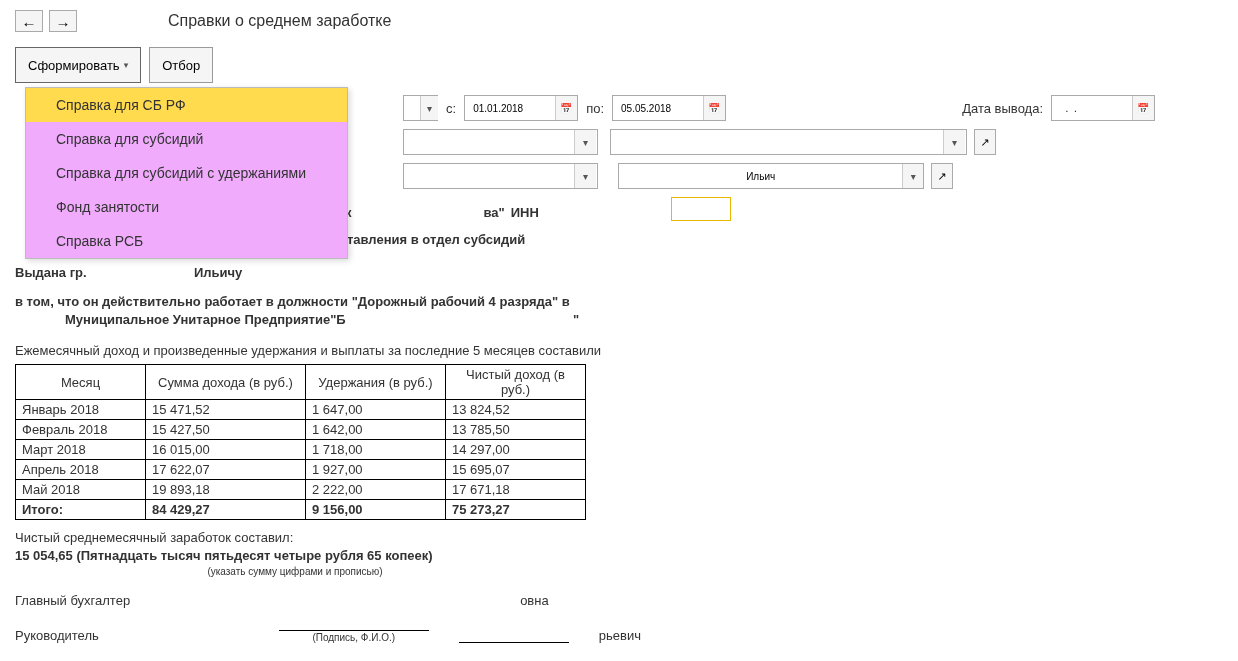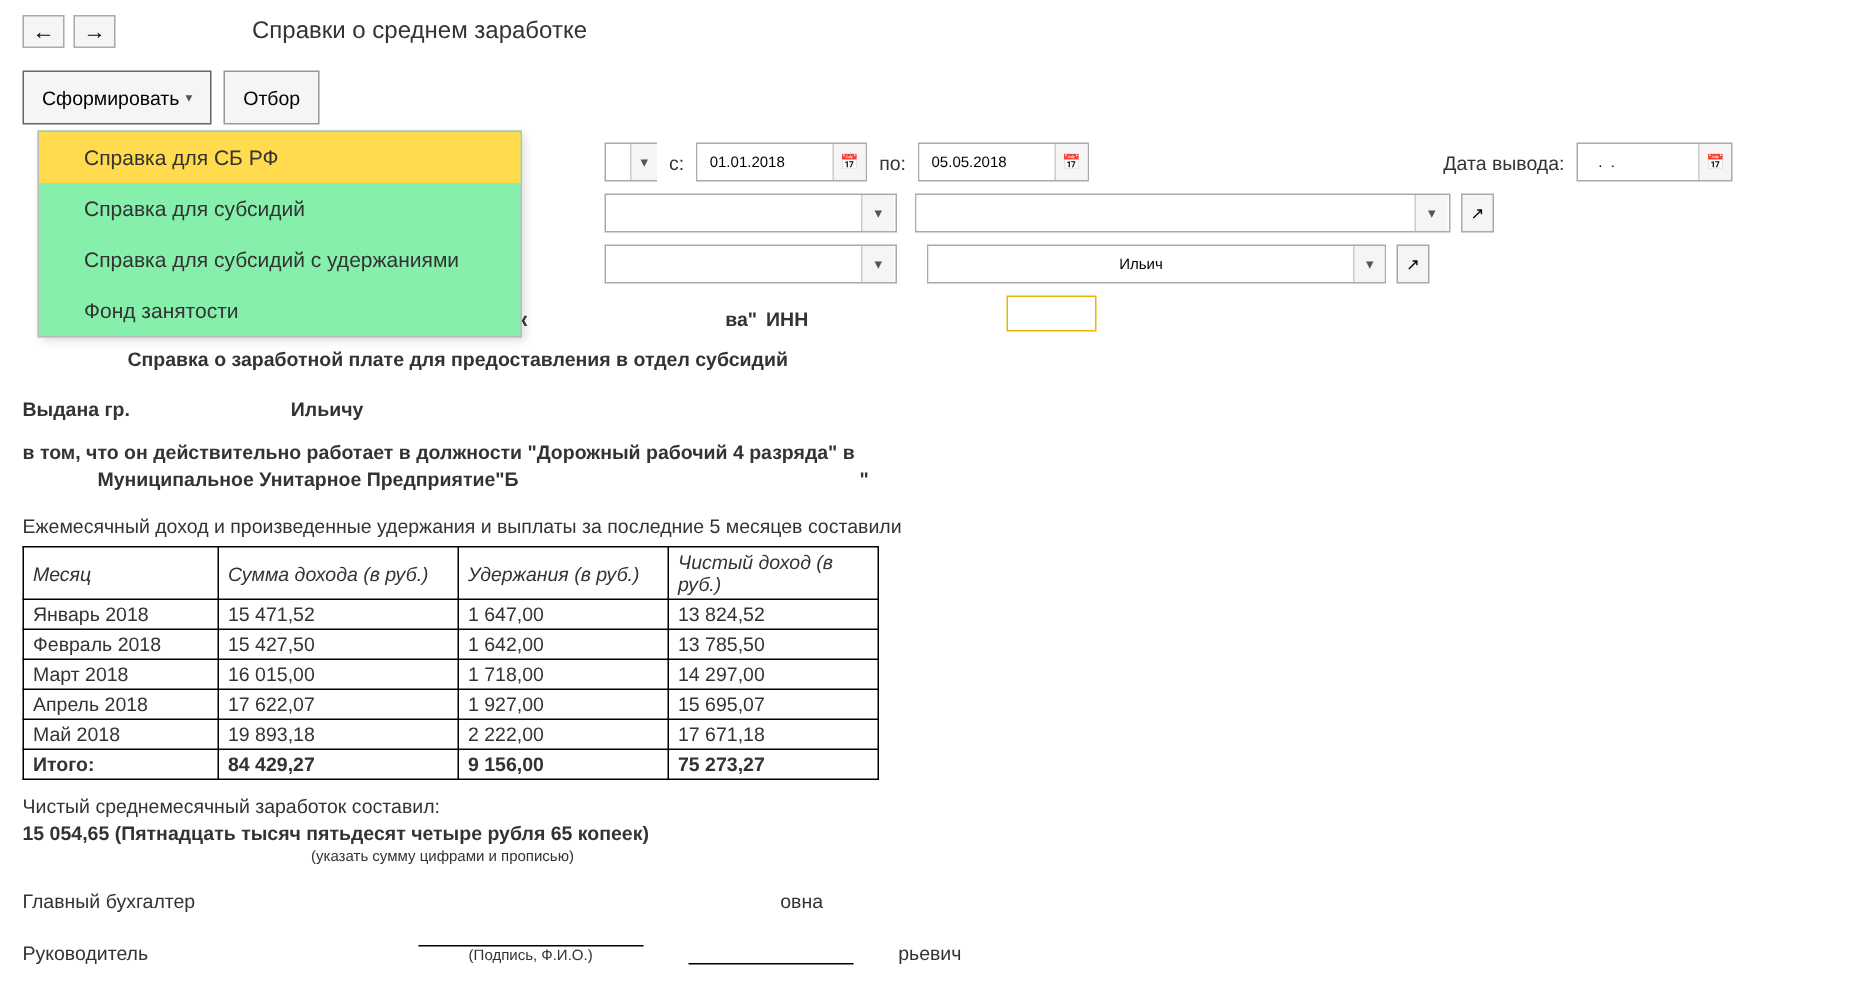--- a/index.html
+++ b/index.html
@@ -50,21 +50,21 @@
     gap: 4px;
     height: 36px;
   }
   .btn-generate { border: 1px solid #666; }
   .dropdown-arrow { font-size: 9px; color: #555; }
   .menu-open {
     position: absolute;
     left: 25px;
     top: 87px;
     width: 323px;
-    background: #86efac;
+    background: #f0abfc;
     border: 1px solid #bbb;
     box-shadow: 2px 2px 6px rgba(0,0,0,0.15);
     z-index: 10;
   }
   .menu-item {
     padding: 9px 30px;
     font-size: 14px;
     cursor: pointer;
   }
   .menu-item.selected {
@@ -133,22 +133,21 @@
     margin-top: 6px;
   }
   table.income th, table.income td {
     border: 1px solid #000;
     padding: 2px 6px;
     font-size: 13px;
     text-align: left;
   }
   table.income th {
     font-weight: normal;
-    text-align: left;
-    font-style: italic;
+    text-align: center;
   }
   .col-m { width: 130px; }
   .col-a { width: 160px; }
   .col-b { width: 140px; }
   .col-c { width: 140px; }
   .sig-row { display:flex; align-items:flex-end; gap: 30px; margin-top: 20px; }
   .sig-line {
     border-top: 1px solid #000;
     width: 150px;
     text-align:center;
@@ -177,20 +176,21 @@
     <span class="dropdown-arrow">▾</span>
   </button>
   <button class="btn">Отбор</button>
 </div>
 
 <div class="menu-open">
   <div class="menu-item selected">Справка для СБ РФ</div>
   <div class="menu-item">Справка для субсидий</div>
   <div class="menu-item">Справка для субсидий с удержаниями</div>
   <div class="menu-item">Фонд занятости</div>
+  <div class="menu-item">Справка РСБ</div>
 </div>
 
 <div class="filter-row">
   <div class="spacer-350"></div>
   <div class="input-group" style="width:35px;">
     <input class="input-field" style="width: 12px;">
     <button class="dd-btn">▾</button>
   </div>
   <span class="label">с:</span>
   <div class="input-group">

